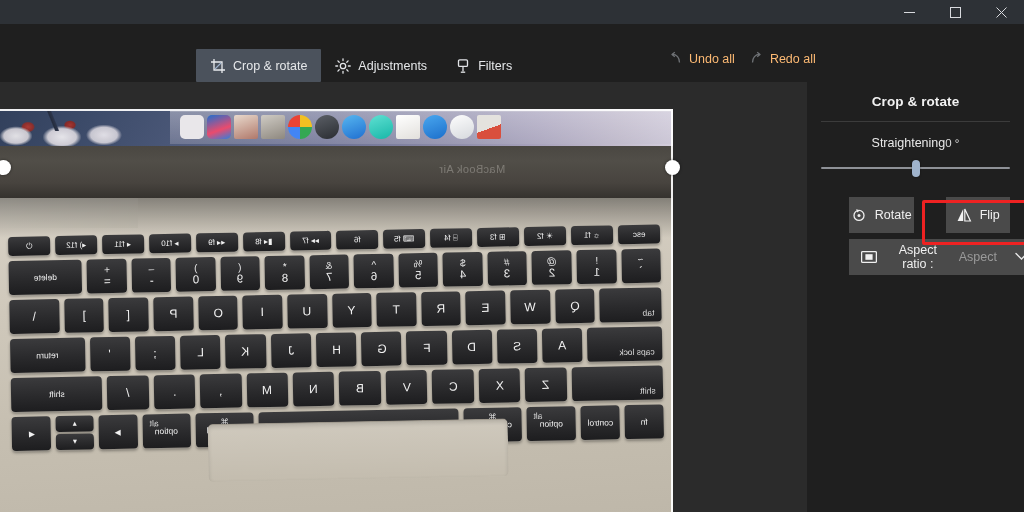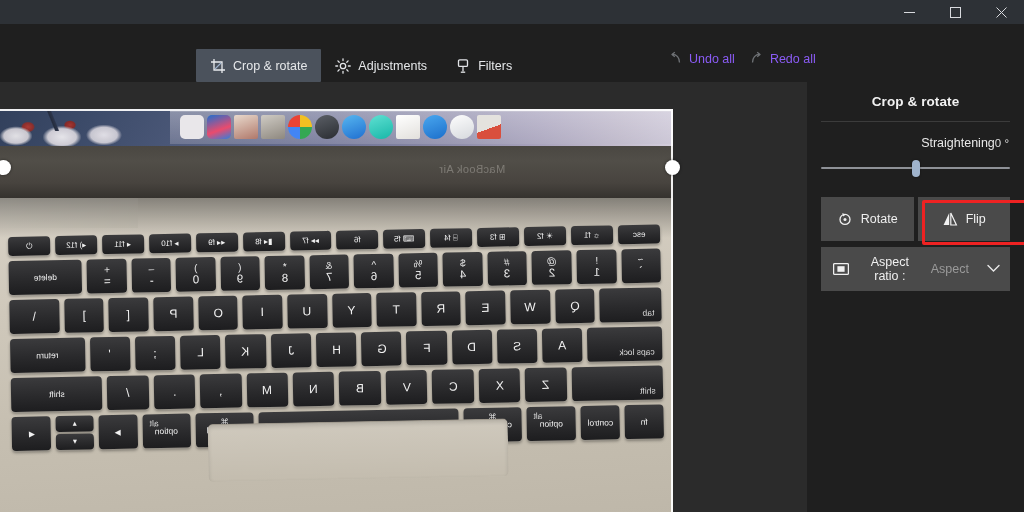--- a/index.html
+++ b/index.html
@@ -68,21 +68,21 @@
   .tab .ico { display: flex; align-items: center; justify-content: center; width: 16px; height: 16px; }
   .tab .ico svg { display: block; }
 
   .history {
     position: absolute;
     left: 668px; top: 27px;
     display: flex; align-items: center; gap: 14px;
   }
   .histbtn {
     display: flex; align-items: center; gap: 6px;
-    color: #8b5cf6;
+    color: #fdba74;
     font-size: 12.5px;
     white-space: nowrap;
   }
   .histbtn .ico { width: 15px; height: 15px; display:flex; align-items:center; justify-content:center; }
 
   
   .body-row { display: flex; flex: 1 1 auto; min-height: 0; }
 
   
   .canvas {
@@ -253,21 +253,21 @@
     text-align: center;
     color: #f2f2f2;
     font-size: 13.5px;
     font-weight: bold;
     padding-top: 12px;
     padding-bottom: 12px;
     letter-spacing: .1px;
   }
   .panel-sep { height: 1px; background: #3b3b3b; margin: 0 0 14px 0; }
   .row-label {
-    display: flex; justify-content: flex-end; align-items: baseline;
+    display: flex; justify-content: center; align-items: baseline;
     color: #e9e9e9; font-size: 12.5px;
     padding: 0 1px 0 1px;
   }
   .row-label .val { color: #dcdcdc; font-size: 11.5px; }
   .slider {
     position: relative;
     height: 22px;
     margin-top: 7px;
   }
   .slider .track {
@@ -278,28 +278,29 @@
     position: absolute; top: 3px; left: 50%;
     transform: translateX(-50%);
     width: 8px; height: 17px;
     border-radius: 4px;
     background: #9fb3cc;
     box-shadow: 0 0 2px rgba(0,0,0,.5);
   }
   .btn-row { display: flex; gap: 4px; margin-top: 18px; }
   .pbtn {
     background: #4a4a4a;
-    height: 44px;
+    height: 36px;
     flex: 1 1 0;
     display: flex; align-items: center; justify-content: center;
     gap: 8px;
     color: #f0f0f0;
     font-size: 12.5px;
     border: none;
     font-family: "Liberation Sans", sans-serif;
+    margin-left: 28px;
   }
   .pbtn .ico { display: flex; align-items: center; }
   .pbtn.full { width: 100%; }
   .pbtn.aspect {
     justify-content: flex-start;
     padding: 0 10px 0 12px;
     margin-top: 6px;
     gap: 18px;
   }
   .pbtn.aspect .chev { margin-left: auto; }

